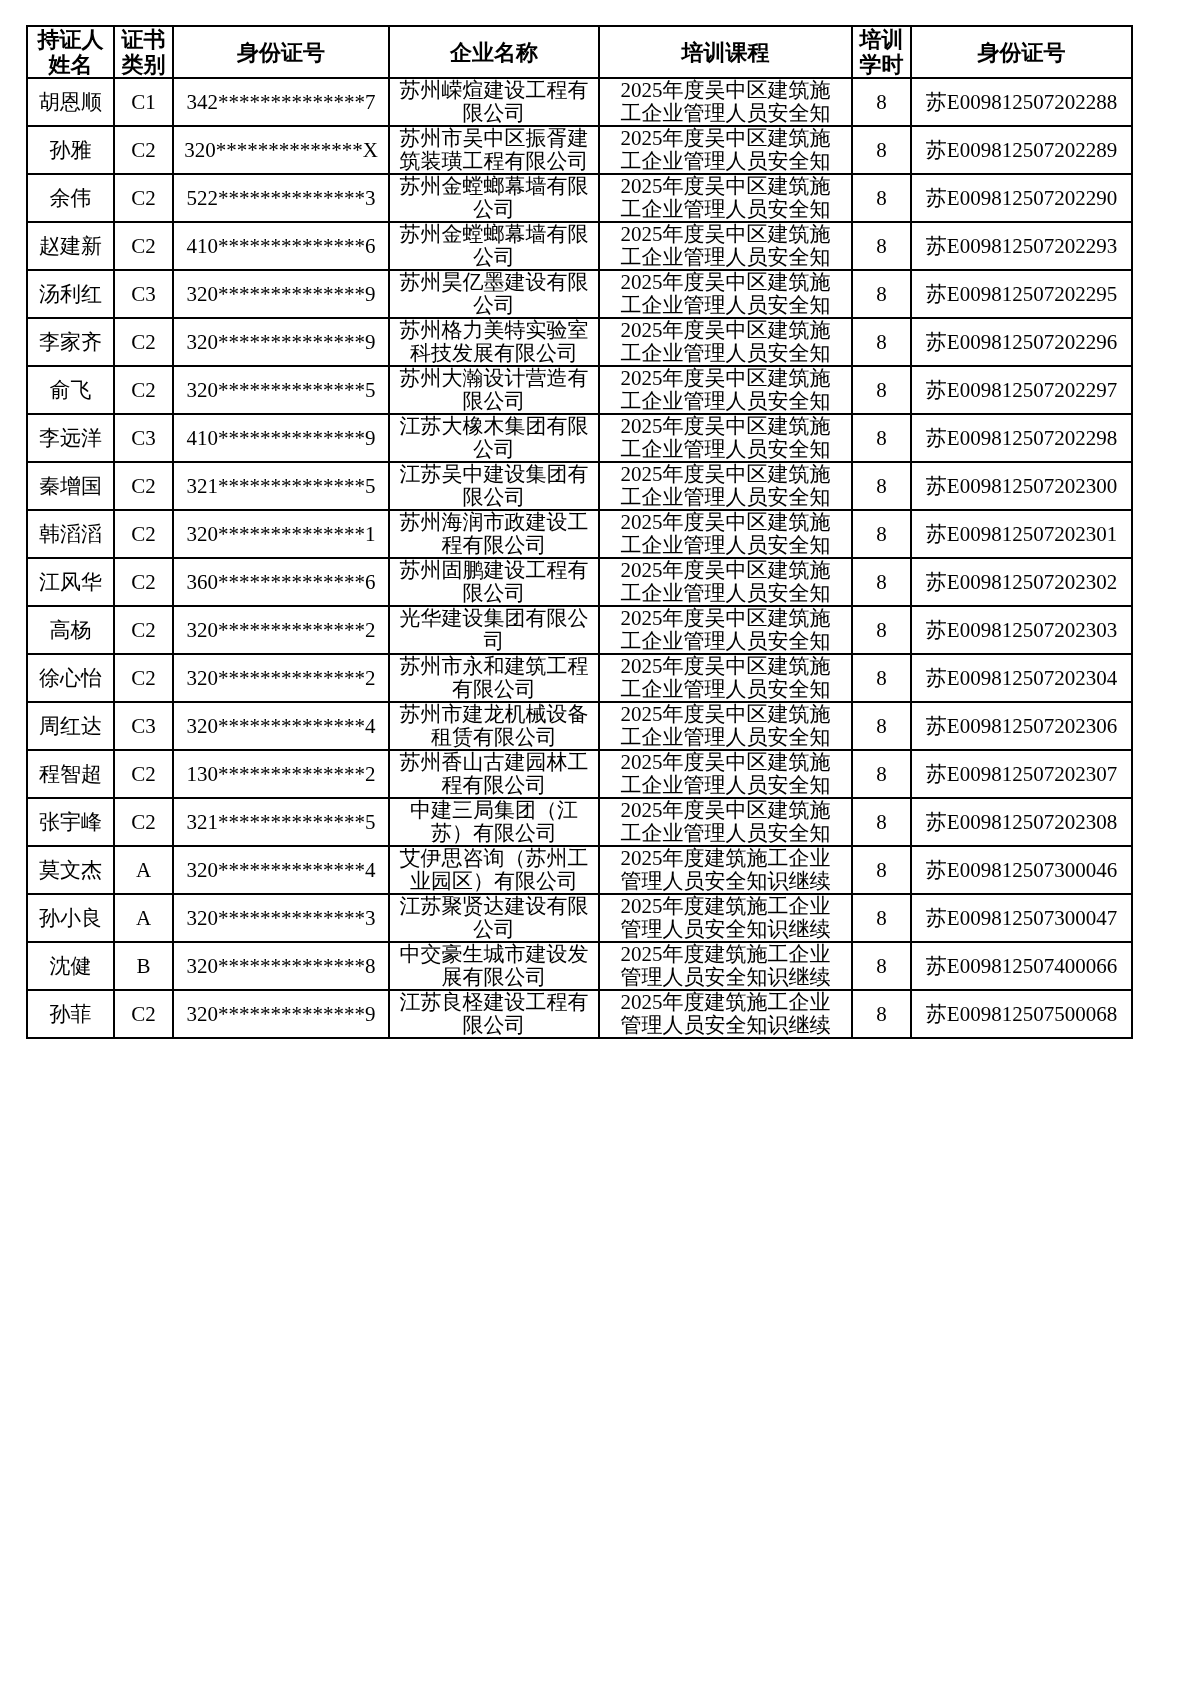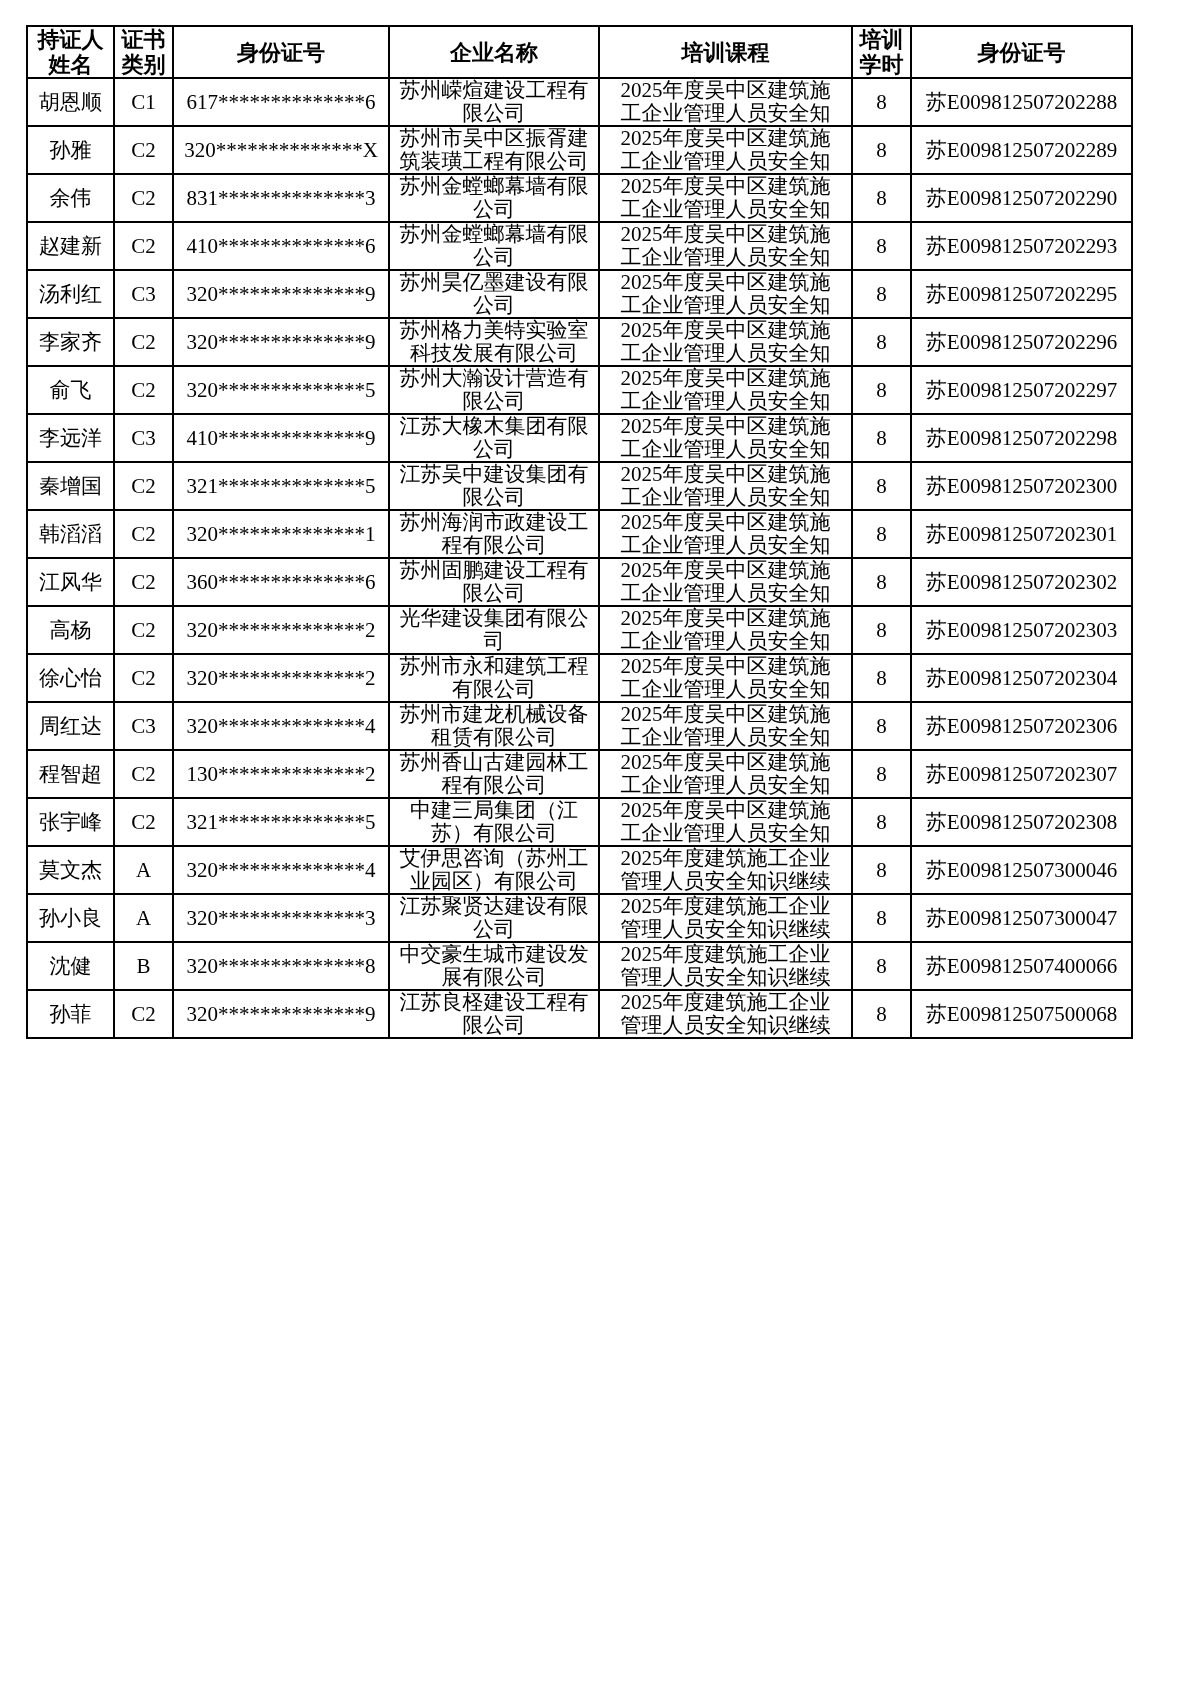--- a/index.html
+++ b/index.html
@@ -70,21 +70,21 @@
         <th>企业名称</th>
         <th>培训课程</th>
         <th>培训学时</th>
         <th>身份证号</th>
       </tr>
     </thead>
     <tbody id="table-body">
         <tr>
     <td class="c-name">胡恩顺</td>
     <td class="c-type">C1</td>
-    <td class="c-id">617**************6</td>
+    <td class="c-id">342**************7</td>
     <td class="c-company multiline">苏州嵘煊建设工程有
 限公司</td>
     <td class="c-course multiline">2025年度吴中区建筑施
 工企业管理人员安全知</td>
     <td class="c-hours">8</td>
     <td class="c-certno">苏E009812507202288</td>
   </tr>
         <tr>
     <td class="c-name">孙雅</td>
     <td class="c-type">C2</td>
@@ -92,21 +92,21 @@
     <td class="c-company multiline">苏州市吴中区振胥建
 筑装璜工程有限公司</td>
     <td class="c-course multiline">2025年度吴中区建筑施
 工企业管理人员安全知</td>
     <td class="c-hours">8</td>
     <td class="c-certno">苏E009812507202289</td>
   </tr>
         <tr>
     <td class="c-name">余伟</td>
     <td class="c-type">C2</td>
-    <td class="c-id">831**************3</td>
+    <td class="c-id">522**************3</td>
     <td class="c-company multiline">苏州金螳螂幕墙有限
 公司</td>
     <td class="c-course multiline">2025年度吴中区建筑施
 工企业管理人员安全知</td>
     <td class="c-hours">8</td>
     <td class="c-certno">苏E009812507202290</td>
   </tr>
         <tr>
     <td class="c-name">赵建新</td>
     <td class="c-type">C2</td>

